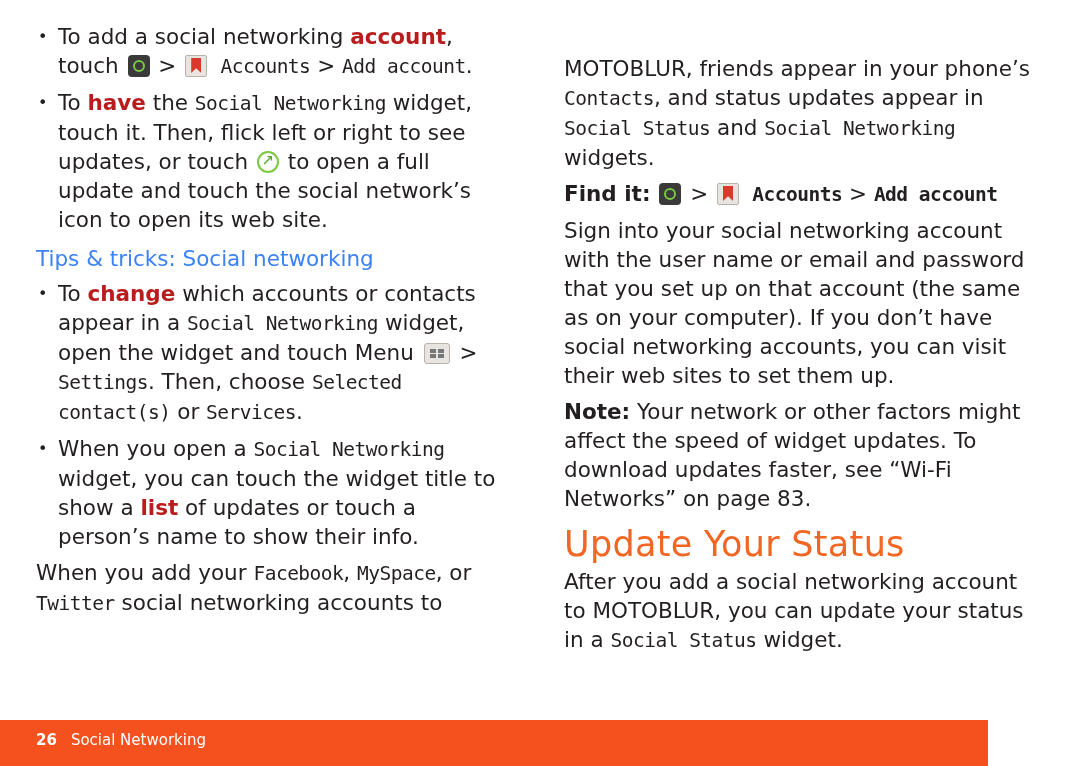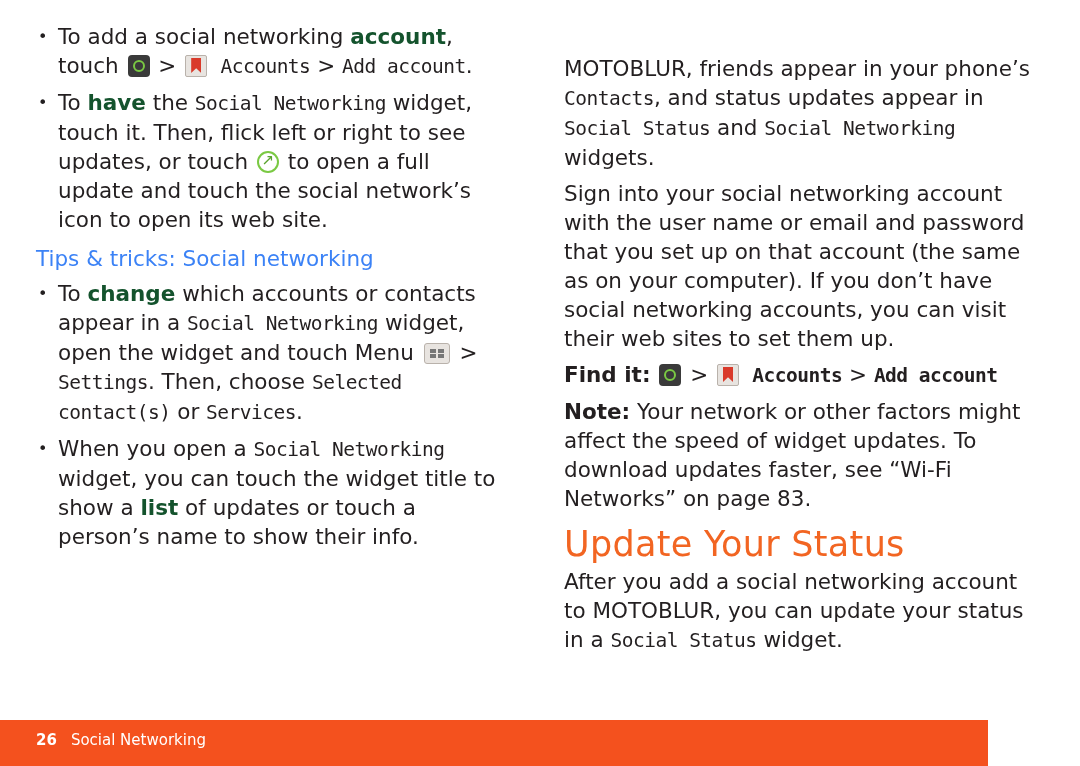--- a/index.html
+++ b/index.html
@@ -51,21 +51,21 @@
   .bullet::before {
     content: "\2022";
     position: absolute;
     left: 2px;
     top: 0;
     font-size: 16px;
     line-height: 29px;
     color: #231f20;
   }
   .orange {
-    color: #14532d;
+    color: #b91c1c;
     font-weight: bold;
   }
   .bold {
     font-weight: bold;
   }
   .ui {
     font-family: "DejaVu Sans Mono", monospace;
     font-size: 19.5px;
     letter-spacing: -0.5px;
   }
@@ -199,27 +199,30 @@
   <div class="col col-left">
     <div id="left-bullets">
         <p class="bullet"><span>To add a social networking </span><span class="orange">account</span><span>, touch </span><span class="icon icon-motoblur"></span><span> &gt; </span><span class="icon icon-accounts"></span><span class="ui"> Accounts</span><span> &gt; </span><span class="ui">Add account</span><span>.</span></p>
         <p class="bullet"><span>To </span><span class="orange">have</span><span> the </span><span class="ui">Social Networking</span><span> widget, touch it. Then, flick left or right to see updates, or touch </span><span class="icon icon-open-arrow"></span><span> to open a full update and touch the social network’s icon to open its web site.</span></p>
       </div>
     <p class="tips">Tips &amp; tricks: Social networking</p>
     <div id="left-tips">
         <p class="bullet"><span>To </span><span class="orange">change</span><span> which accounts or contacts appear in a </span><span class="ui">Social Networking</span><span> widget, open the widget and touch Menu </span><span class="icon icon-menu"></span><span> &gt; </span><span class="ui">Settings</span><span>. Then, choose </span><span class="ui">Selected contact(s)</span><span> or </span><span class="ui">Services</span><span>.</span></p>
         <p class="bullet"><span>When you open a </span><span class="ui">Social Networking</span><span> widget, you can touch the widget title to show a </span><span class="orange">list</span><span> of updates or touch a person’s name to show their info.</span></p>
       </div>
+    <div id="left-after">
+        <p class="para"><span>When you add your </span><span class="ui">Facebook</span><span>, </span><span class="ui">MySpace</span><span>, or </span><span class="ui">Twitter</span><span> social networking accounts to</span></p>
+      </div>
   </div>
 
   <div class="col col-right">
     <div id="right-paras">
         <p class="para"><span>MOTOBLUR, friends appear in your phone’s </span><span class="ui">Contacts</span><span>, and status updates appear in </span><span class="ui">Social Status</span><span> and </span><span class="ui">Social Networking</span><span> widgets.</span></p>
+        <p class="para"><span class="bold">Find it:</span><span> </span><span class="icon icon-motoblur"></span><span> &gt; </span><span class="icon icon-accounts"></span><span class="ui-b"> Accounts</span><span> &gt; </span><span class="ui-b">Add account</span></p>
         <p class="para"><span>Sign into your social networking account with the user name or email and password that you set up on that account (the same as on your computer). If you don’t have social networking accounts, you can visit their web sites to set them up.</span></p>
-        <p class="para"><span class="bold">Find it:</span><span> </span><span class="icon icon-motoblur"></span><span> &gt; </span><span class="icon icon-accounts"></span><span class="ui-b"> Accounts</span><span> &gt; </span><span class="ui-b">Add account</span></p>
         <p class="para"><span class="bold">Note:</span><span> Your network or other factors might affect the speed of widget updates. To download updates faster, see “Wi-Fi Networks” on page 83.</span></p>
       </div>
     <h2 class="heading">Update Your Status</h2>
     <div id="right-after">
         <p class="para"><span>After you add a social networking account to MOTOBLUR, you can update your status in a </span><span class="ui">Social Status</span><span> widget.</span></p>
       </div>
   </div>
 
   <div class="footer">
     <div class="footer-inner">

